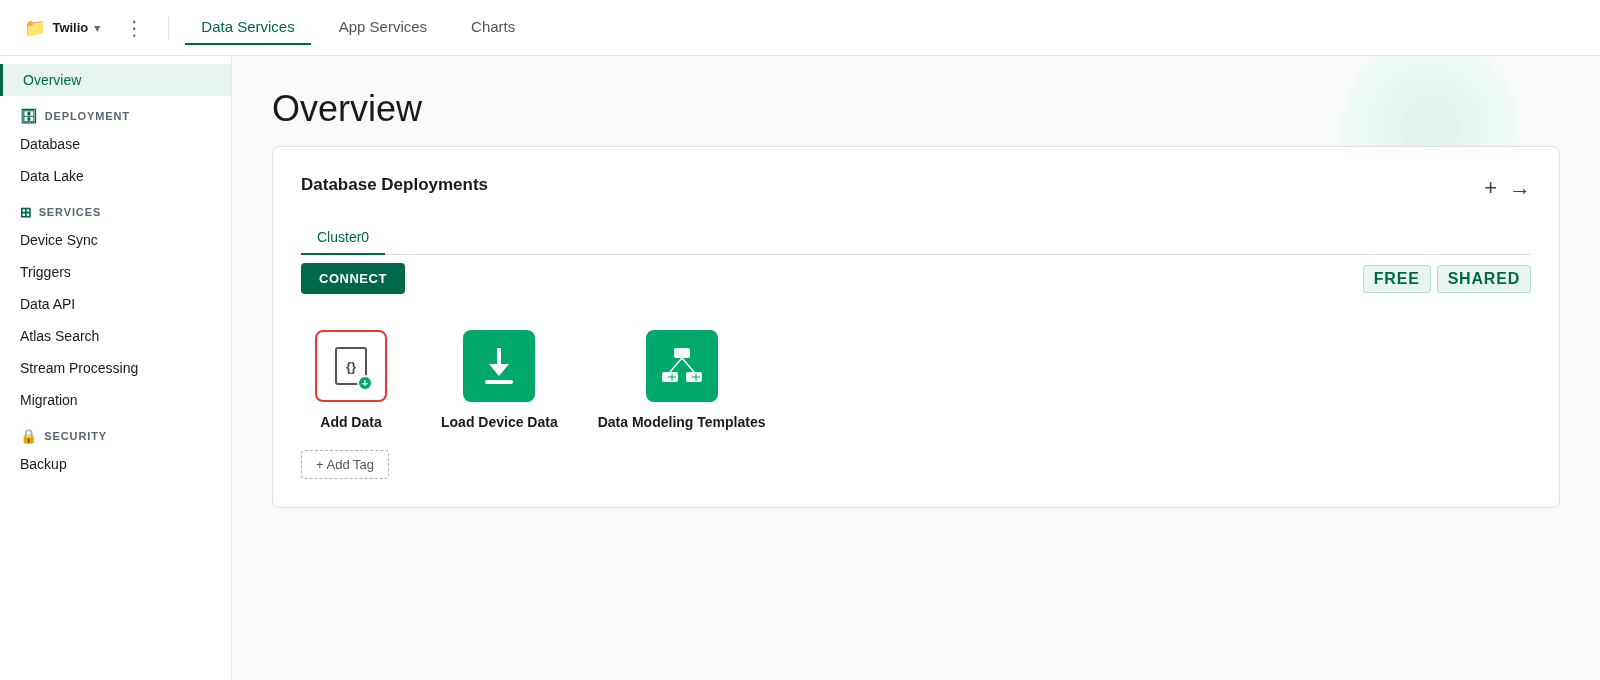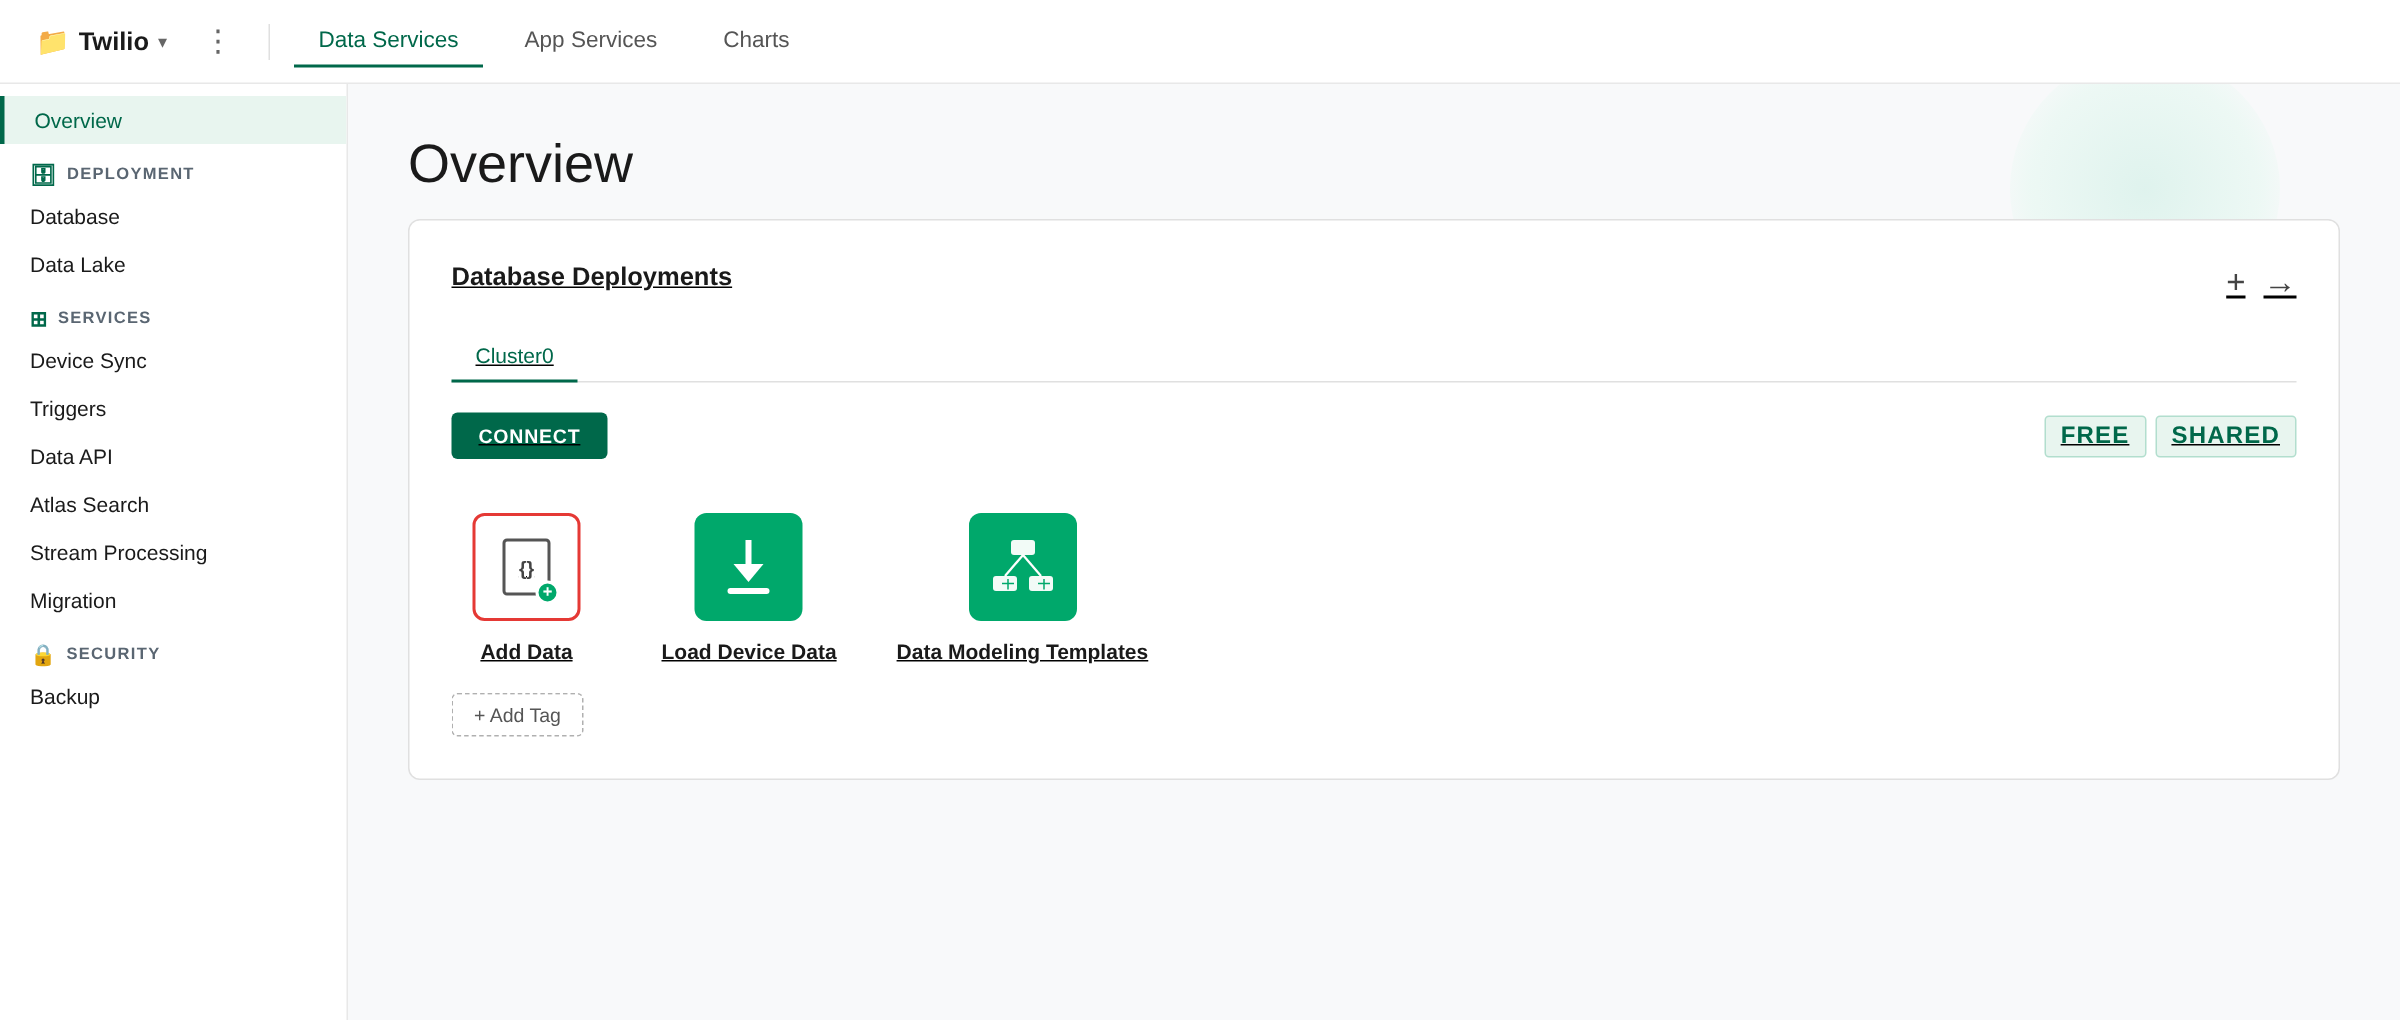--- a/index.html
+++ b/index.html
@@ -8,21 +8,21 @@
     
     .top-nav {
       display: flex; align-items: center; height: 56px; background: #fff;
       border-bottom: 1px solid #e8e8e8; padding: 0 16px; gap: 8px; flex-shrink: 0;
     }
     .brand-folder {
       display: flex; align-items: center; gap: 6px; padding: 4px 8px;
       cursor: pointer; border-radius: 4px;
     }
     .folder-icon { font-size: 18px; }
-    .brand-name { font-weight: 600; font-size: 17px; color: #1a1a1a; }
+    .brand-name { font-weight: 600; font-size: 13px; color: #1a1a1a; }
     .chevron-down { font-size: 12px; color: #666; }
     .dots-menu { font-size: 20px; color: #666; cursor: pointer; padding: 4px 8px; border-radius: 4px; }
     .nav-divider { width: 1px; height: 24px; background: #e0e0e0; margin: 0 8px; }
     .nav-tabs { display: flex; gap: 12px; }
     .nav-tab {
       padding: 8px 16px; font-size: 15px; cursor: pointer; color: #555;
       border-bottom: 2px solid transparent; text-decoration: none;
     }
     .nav-tab.active { color: #00684a; border-bottom: 2px solid #00684a; font-weight: 500; }
 
@@ -54,31 +54,31 @@
     }
     .page-title { font-size: 36px; font-weight: 300; color: #1a1a1a; }
     .bg-circle {
       position: absolute; right: 80px; top: -20px;
       width: 180px; height: 180px; border-radius: 50%;
       background: radial-gradient(circle, #d4f0e8 0%, #e8f8f2 60%, transparent 80%);
       opacity: 0.7;
     }
 
     
-    .content { padding: 0 40px 32px; text-decoration: underline; }
+    .content { padding: 0 40px 32px; }
     .card {
       background: #fff; border-radius: 8px; border: 1px solid #e0e0e0;
       padding: 28px; margin-bottom: 16px;
     }
     .card-title { font-size: 17px; font-weight: 600; color: #1a1a1a; margin-bottom: 20px; display: flex; justify-content: space-between; align-items: flex-start; }
     .card-actions { display: flex; gap: 12px; align-items: center; }
     .icon-btn { font-size: 22px; color: #444; cursor: pointer; background: none; border: none; }
 
     
-    .tab-bar { display: flex; border-bottom: 1px solid #e0e0e0; margin-bottom: 20px; }
+    .tab-bar { display: flex; border-bottom: 1px solid #e0e0e0; margin-bottom: 8px; }
     .tab {
       padding: 8px 16px; font-size: 14px; cursor: pointer; color: #555;
       border-bottom: 2px solid transparent; margin-bottom: -1px;
     }
     .tab.active { color: #00684a; border-bottom: 2px solid #00684a; font-weight: 500; }
 
     
     .btn-group { display: flex; align-items: center; gap: 24px; margin-bottom: 24px; }
     .btn-connect {
       background: #00684a; color: #fff; border: none; border-radius: 4px;

